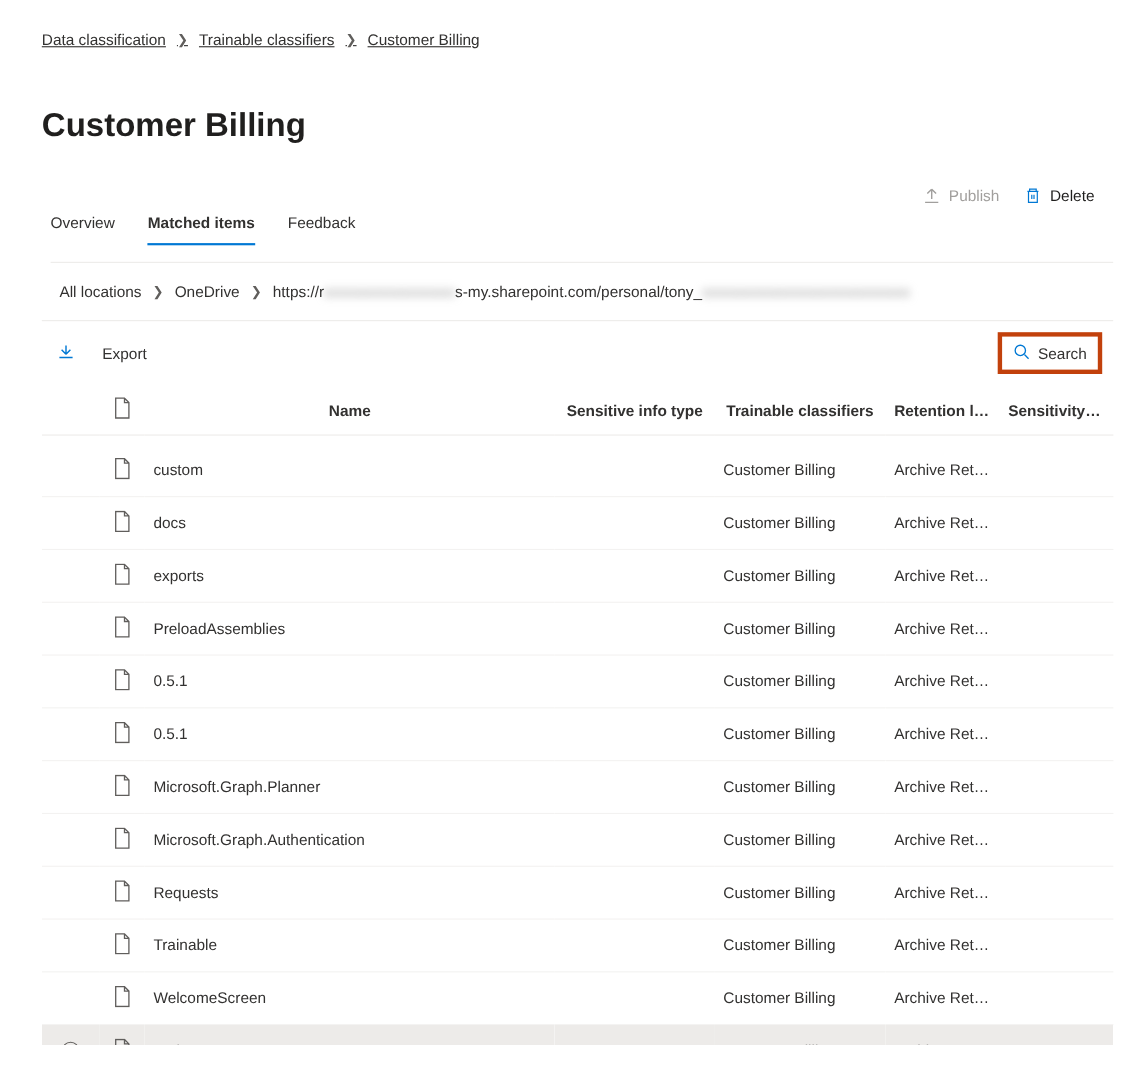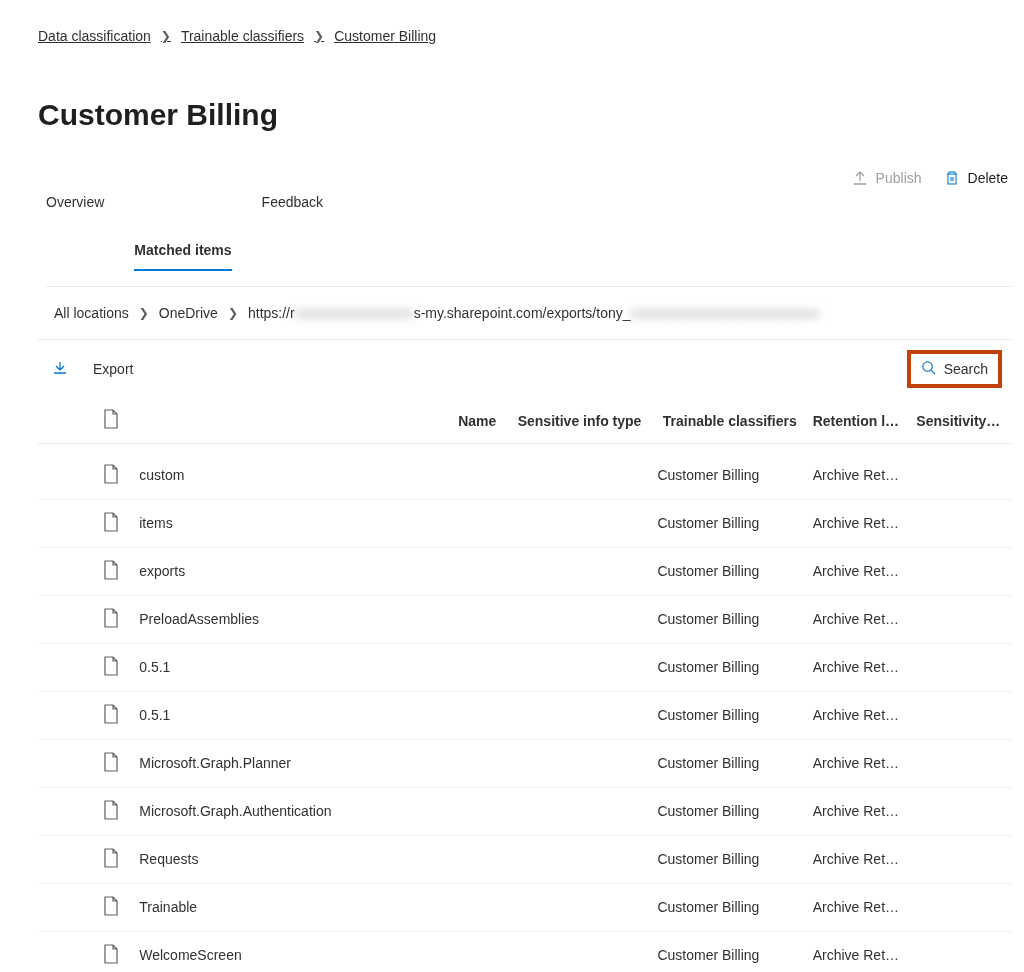--- a/index.html
+++ b/index.html
@@ -16,39 +16,39 @@
   .breadcrumb-top {
     display: flex; align-items: center; gap: 10px;
     font-size: 14px; color: #323130; margin-bottom: 54px; text-decoration: underline;
   }
   .breadcrumb-top .chev { color: #605e5c; font-size: 12px; }
   .breadcrumb-top span.link { cursor: pointer; }
   .page-title {
     font-size: 30px; font-weight: 700; color: #201f1e; margin-bottom: 30px;
   }
   .action-bar {
-    position: absolute; right: 16px; top: 170px;
+    position: absolute; right: 29px; top: 170px;
     display: flex; align-items: center; gap: 22px;
   }
   .action-btn {
     display: inline-flex; align-items: center; gap: 8px;
     background: none; border: none; cursor: pointer; font-family: inherit; font-size: 14px;
   }
   .action-btn.disabled { color: #a19f9d; cursor: default; }
   .action-btn .icon-up { width: 16px; height: 16px; }
   .action-btn .icon-del { width: 16px; height: 16px; }
   .delete-lbl { color: #201f1e; }
   .tabs {
     display: flex; gap: 30px; margin-top: 54px; margin-left: 8px;
     border-bottom: 1px solid #edebe9; padding-bottom: 16px;
   }
   .tab {
     padding: 8px 0 12px 0; color: #323130; cursor: pointer; position: relative;
   }
-  .tab.active { font-weight: 600; margin-top: 48px; }
+  .tab.active { font-weight: 600; }
   .tab.active::after {
     content: ""; position: absolute; left: 0; right: 0; bottom: -1px;
     height: 2px; background: #0078d4;
   }
   .sub-breadcrumb {
     display: flex; align-items: center; gap: 10px;
     padding: 18px 0 18px 16px; font-size: 14px;
     border-bottom: 1px solid #edebe9;
   }
   .sub-breadcrumb .chev { color: #605e5c; font-size: 12px; }
@@ -67,21 +67,21 @@
     display: inline-flex; align-items: center; gap: 8px;
     border: 4px solid #c2410c; padding: 6px 10px; min-width: 74px;
     cursor: pointer;
   }
   .table-wrap { position: relative; height: 600px; overflow: hidden; }
   .table-scroll {
     height: 100%; overflow-y: scroll;
   }
   table { width: 100%; border-collapse: collapse; }
   thead th {
-    text-align: right; font-weight: 600; font-size: 14px;
+    text-align: center; font-weight: 600; font-size: 14px;
     padding: 11px 8px 11px 8px; border-bottom: 1px solid #edebe9;
     white-space: nowrap; overflow: hidden; text-overflow: ellipsis;
   }
   th.sel-col, td.sel-col { width: 50px; }
   th.icon-col, td.icon-col { width: 40px; text-align: center; padding-left: 0; padding-right: 0;}
   th.name-col, td.name-col { width: 360px; padding-left: 8px;}
   th.sens-col, td.sens-col { width: 140px; }
   th.train-col, td.train-col { width: 140px; }
   th.ret-col, td.ret-col { width: 100px; max-width: 100px; overflow:hidden; text-overflow: ellipsis;}
   th.slabel-col, td.slabel-col { width: 100px; max-width: 100px; overflow:hidden; text-overflow: ellipsis;}
@@ -148,21 +148,21 @@
   </div>
 
   <div class="sub-breadcrumb">
     <span>All locations</span>
     <span class="chev">❯</span>
     <span>OneDrive</span>
     <span class="chev">❯</span>
     <span class="url-parts">
       <span>https://r</span>
         <span class="blur">xxxxxxxxxxxxxxxxx</span>
-        <span>s-my.sharepoint.com/exports/tony_</span>
+        <span>s-my.sharepoint.com/personal/tony_</span>
         <span class="blur">xxxxxxxxxxxxxxxxxxxxxxxxxxx</span>
     </span>
   </div>
 
   <div class="toolbar">
     <button class="export-btn">
       <span>
         <svg width="16" height="16" viewBox="0 0 16 16">
             <path d="M8 2 V10 M8 10 L4 6 M8 10 L12 6 M2 13 H14" fill="none" stroke="#0078d4" stroke-width="1.3"></path>
           </svg>
@@ -213,21 +213,21 @@
               <td class="sens-col"></td>
               <td class="train-col">Customer Billing</td>
               <td class="ret-col">Archive Rete...</td>
               <td class="slabel-col"></td>
             </tr>
             <tr>
               <td class="sel-col"></td>
               <td class="icon-col"><span class="file-icon"><svg viewBox="0 0 16 20">
                     <path d="M2 1 H10 L14 5 V19 H2 Z M10 1 V5 H14" fill="none" stroke="#605e5c" stroke-width="1.2"></path>
                   </svg></span></td>
-              <td class="name-col">items</td>
+              <td class="name-col">docs</td>
               <td class="sens-col"></td>
               <td class="train-col">Customer Billing</td>
               <td class="ret-col">Archive Rete...</td>
               <td class="slabel-col"></td>
             </tr>
             <tr>
               <td class="sel-col"></td>
               <td class="icon-col"><span class="file-icon"><svg viewBox="0 0 16 20">
                     <path d="M2 1 H10 L14 5 V19 H2 Z M10 1 V5 H14" fill="none" stroke="#605e5c" stroke-width="1.2"></path>
                   </svg></span></td>

